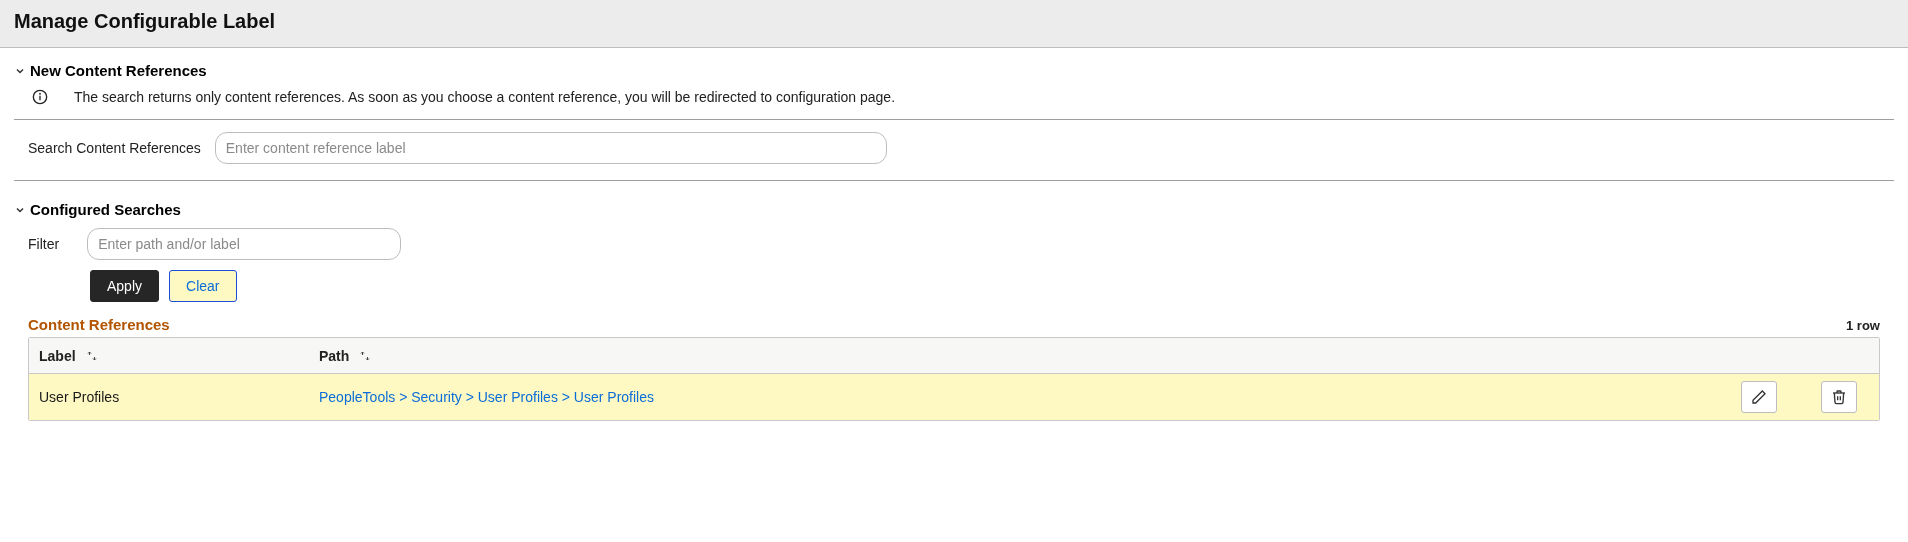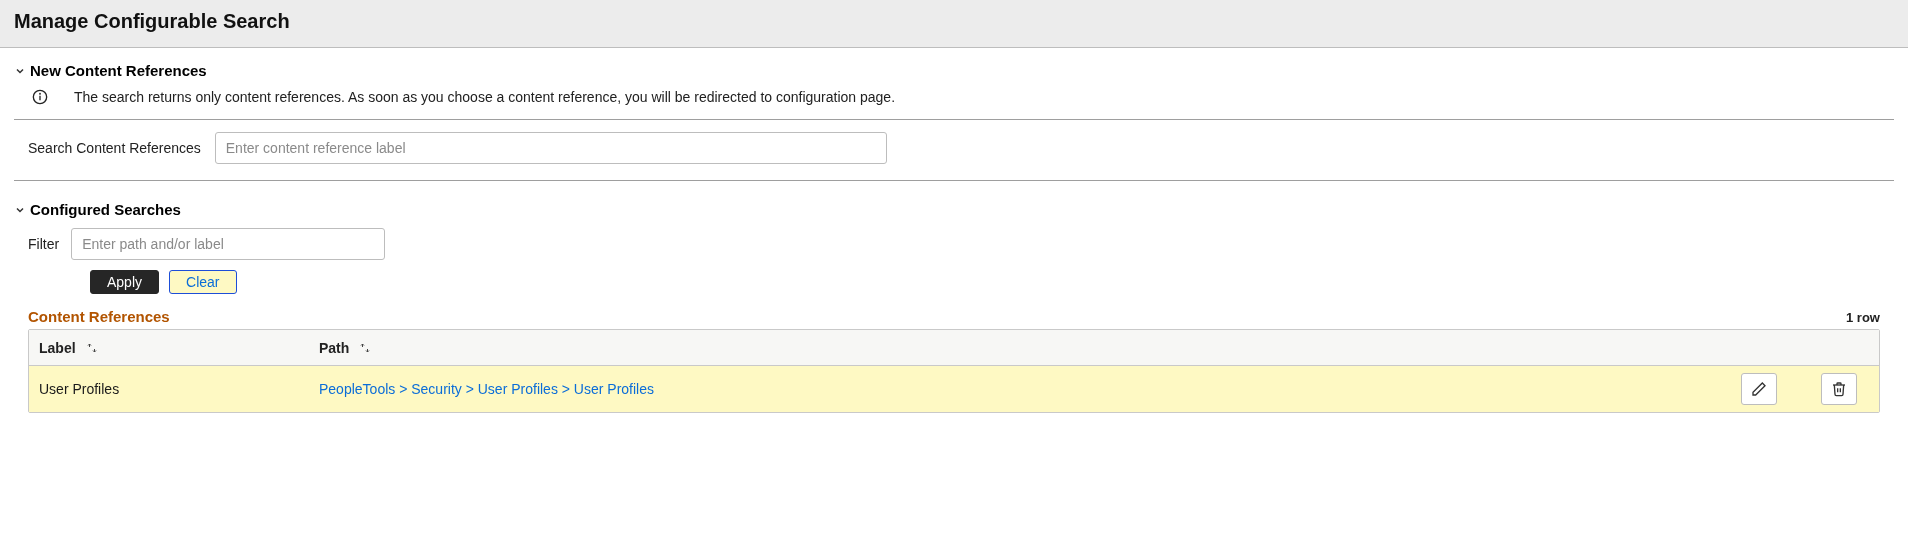--- a/index.html
+++ b/index.html
@@ -64,44 +64,44 @@
     border-bottom: 1px solid #9e9e9e;
   }
   .form-label {
     font-size: 14px;
     color: #222;
     white-space: nowrap;
   }
   input[type="text"] {
     height: 32px;
     border: 1px solid #bdbdbd;
-    border-radius: 3px;
+    border-radius: 12px;
     padding: 0 10px;
     font-size: 14px;
     color: #333;
     outline: none;
   }
   input[type="text"]::placeholder {
     color: #8a8a8a;
   }
   .search-input-wide { width: 672px; }
   .filter-input { width: 314px; }
   .filter-row {
     display: flex;
     align-items: center;
-    gap: 12px;
+    gap: 28px;
     padding: 0 14px 10px 14px;
   }
   .btn-row {
     display: flex;
     gap: 10px;
     padding: 0 14px 10px 76px;
   }
   button {
-    height: 24px;
+    height: 32px;
     padding: 0 16px;
     border-radius: 3px;
     font-size: 14px;
     cursor: pointer;
     font-family: inherit;
   }
   .btn-primary {
     background: #262626;
     color: #fff;
     border: 1px solid #262626;
@@ -183,21 +183,21 @@
     align-items: center;
     justify-content: center;
     cursor: pointer;
   }
   .icon-btn svg { width: 16px; height: 16px; color: #333; }
 </style>
 </head>
 <body>
 
 <div class="page-header">
-  <h1 class="page-title">Manage Configurable Search</h1>
+  <h1 class="page-title">Manage Configurable Label</h1>
 </div>
 
 <div class="section">
   <div class="section-header">
     <svg class="chevron" viewBox="0 0 24 24" fill="none" stroke="currentColor" stroke-width="3">
         <polyline points="6 9 12 15 18 9"></polyline>
       </svg>
     <span>New Content References</span>
   </div>
 

